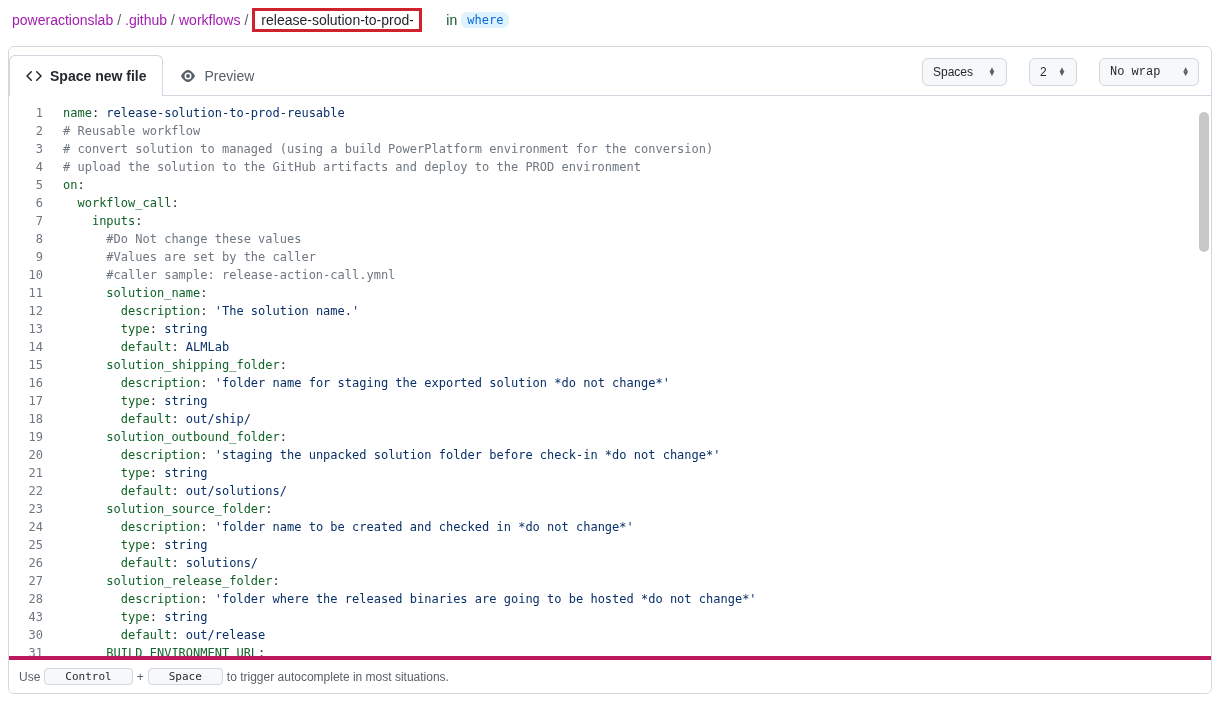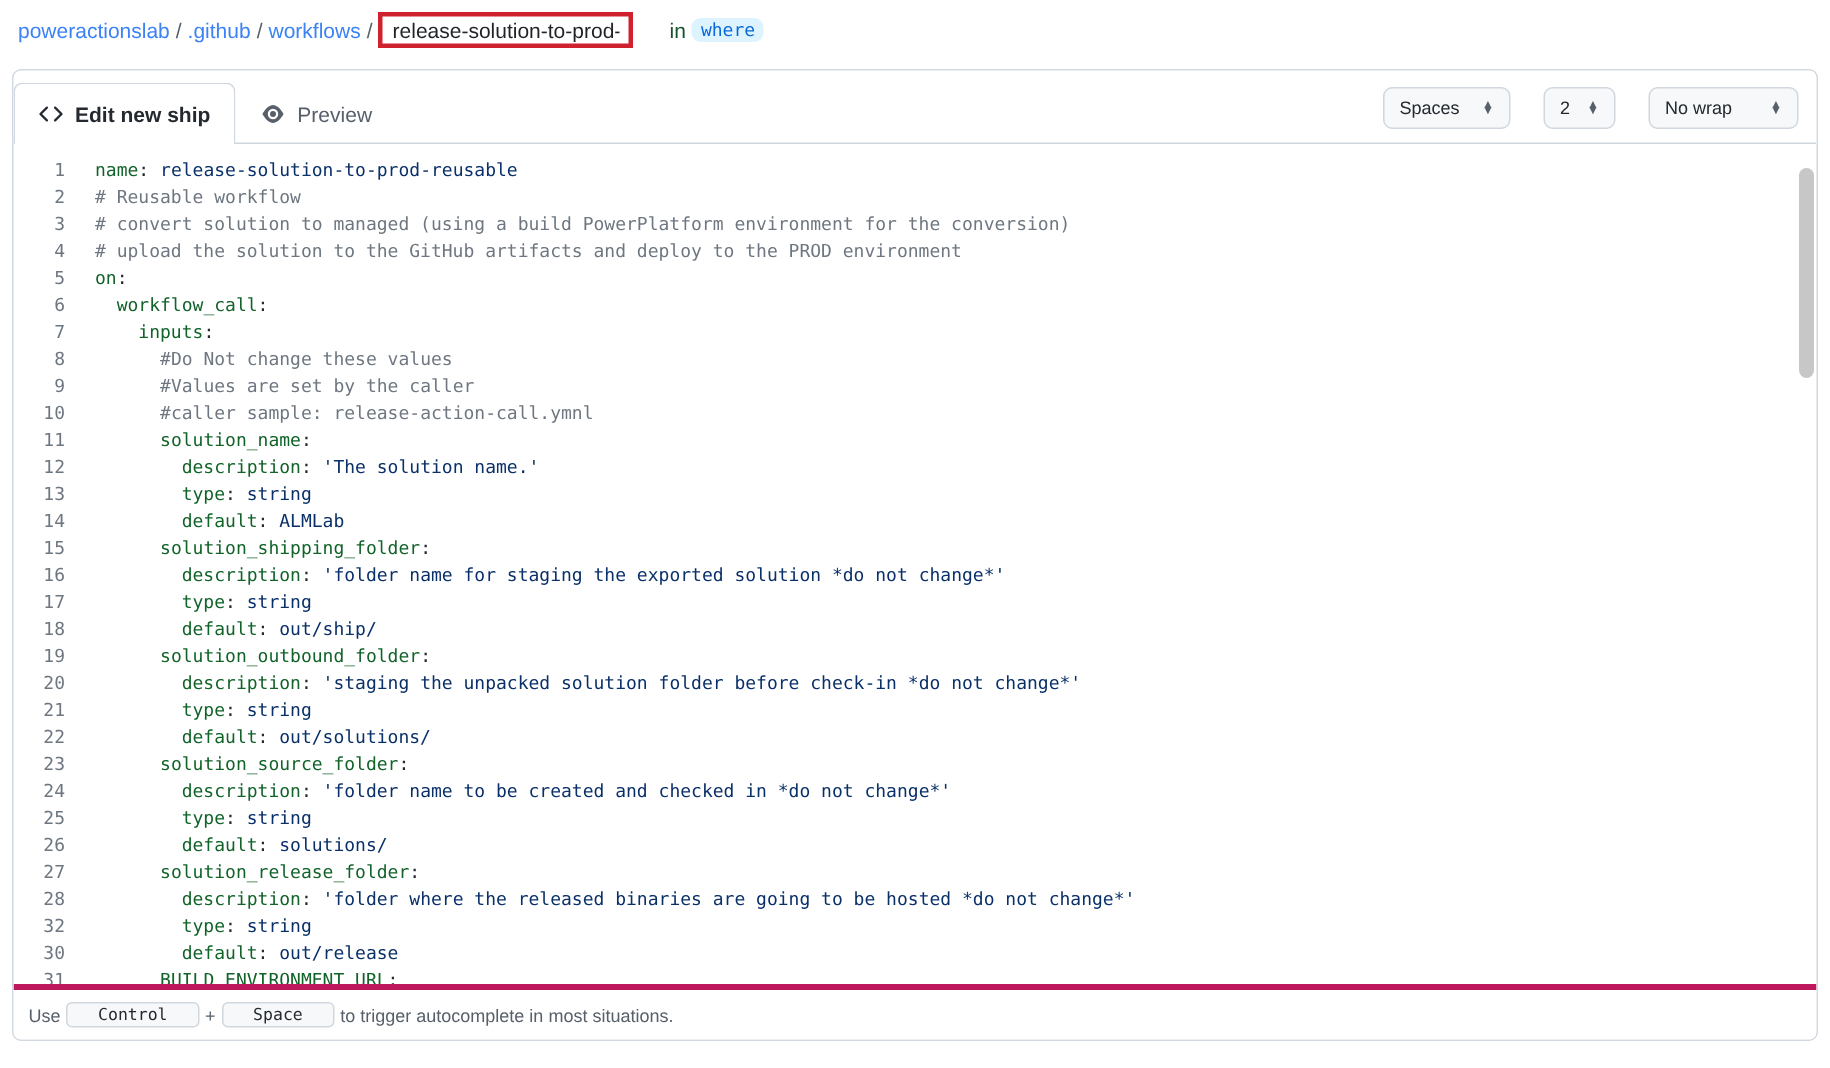--- a/index.html
+++ b/index.html
@@ -10,21 +10,21 @@
       background: #fff;
       padding: 8px;
     }
     .breadcrumb {
       padding: 0 0 14px 4px;
       display: flex;
       align-items: center;
       gap: 4px;
       font-size: 14px;
     }
-    .breadcrumb a { color: #3b82f6; text-decoration: none; }
+    .breadcrumb a { color: #a21caf; text-decoration: none; }
     .breadcrumb .sep { color: #57606a; }
     .filename-input {
       border: 3px solid #cf222e;
       padding: 0 6px;
       font-family: inherit;
       font-size: 14px;
       color: #1f2328;
       height: 24px;
       width: 170px;
     }
@@ -87,21 +87,21 @@
     }
     .select .arrows {
       display: flex;
       flex-direction: column;
       line-height: 4px;
       font-size: 8px;
       color: #57606a;
     }
     .sel-spaces { width: 85px; }
     .sel-num { width: 48px; }
-    .sel-wrap { width: 100px; }
+    .sel-wrap { width: 100px; font-family: Liberation Mono, monospace; }
     .tabs-underline { border-bottom: 1px solid #d0d7de; margin-top: -1px; }
     .code-area {
       display: flex;
       height: 560px;
       overflow-y: auto;
       font-family: ui-monospace, SFMono-Regular, "SF Mono", Menlo, Consolas, monospace;
       font-size: 12px;
       line-height: 18px;
       position: relative;
     }
@@ -167,21 +167,21 @@
   <span class="branch-badge">where</span>
 </div>
 
 <div class="editor-box">
   <div class="tabs-row">
     <div class="tabs">
       <div class="tab active">
         <svg width="16" height="16" viewBox="0 0 16 16">
             <path d="M4.72 3.22a.75.75 0 0 1 1.06 1.06L2.06 8l3.72 3.72a.75.75 0 1 1-1.06 1.06L.47 8.53a.75.75 0 0 1 0-1.06l4.25-4.25zm6.56 0a.75.75 0 1 0-1.06 1.06L13.94 8l-3.72 3.72a.75.75 0 1 0 1.06 1.06l4.25-4.25a.75.75 0 0 0 0-1.06l-4.25-4.25z"></path>
           </svg>
-        <span>Edit new ship</span>
+        <span>Space new file</span>
       </div>
       <div class="tab">
         <svg width="16" height="16" viewBox="0 0 16 16">
             <path d="M8 2C4 2 1 8 1 8s3 6 7 6 7-6 7-6-3-6-7-6zm0 9.5A3.5 3.5 0 1 1 8 4.5a3.5 3.5 0 0 1 0 7zM8 6a2 2 0 1 0 0 4 2 2 0 0 0 0-4z"></path>
           </svg>
         <span>Preview</span>
       </div>
     </div>
     <div class="controls">
       <div class="select sel-spaces">
@@ -232,21 +232,21 @@
         <div>19</div>
         <div>20</div>
         <div>21</div>
         <div>22</div>
         <div>23</div>
         <div>24</div>
         <div>25</div>
         <div>26</div>
         <div>27</div>
         <div>28</div>
-        <div>32</div>
+        <div>43</div>
         <div>30</div>
         <div>31</div>
       </div>
     <div class="code" id="code"><span class="code-line"><span class="k">name</span><span class="p">: </span><span class="s">release-solution-to-prod-reusable</span></span><span class="code-line"><span class="c"># Reusable workflow</span></span><span class="code-line"><span class="c"># convert solution to managed (using a build PowerPlatform environment for the conversion)</span></span><span class="code-line"><span class="c"># upload the solution to the GitHub artifacts and deploy to the PROD environment</span></span><span class="code-line"><span class="k">on</span><span class="p">:</span></span><span class="code-line"><span class="p">  </span><span class="k">workflow_call</span><span class="p">:</span></span><span class="code-line"><span class="p">    </span><span class="k">inputs</span><span class="p">:</span></span><span class="code-line"><span class="p">      </span><span class="c">#Do Not change these values</span></span><span class="code-line"><span class="p">      </span><span class="c">#Values are set by the caller</span></span><span class="code-line"><span class="p">      </span><span class="c">#caller sample: release-action-call.ymnl</span></span><span class="code-line"><span class="p">      </span><span class="k">solution_name</span><span class="p">:</span></span><span class="code-line"><span class="p">        </span><span class="k">description</span><span class="p">: </span><span class="s">'The solution name.'</span></span><span class="code-line"><span class="p">        </span><span class="k">type</span><span class="p">: </span><span class="s">string</span></span><span class="code-line"><span class="p">        </span><span class="k">default</span><span class="p">: </span><span class="s">ALMLab</span></span><span class="code-line"><span class="p">      </span><span class="k">solution_shipping_folder</span><span class="p">:</span></span><span class="code-line"><span class="p">        </span><span class="k">description</span><span class="p">: </span><span class="s">'folder name for staging the exported solution *do not change*'</span></span><span class="code-line"><span class="p">        </span><span class="k">type</span><span class="p">: </span><span class="s">string</span></span><span class="code-line"><span class="p">        </span><span class="k">default</span><span class="p">: </span><span class="s">out/ship/</span></span><span class="code-line"><span class="p">      </span><span class="k">solution_outbound_folder</span><span class="p">:</span></span><span class="code-line"><span class="p">        </span><span class="k">description</span><span class="p">: </span><span class="s">'staging the unpacked solution folder before check-in *do not change*'</span></span><span class="code-line"><span class="p">        </span><span class="k">type</span><span class="p">: </span><span class="s">string</span></span><span class="code-line"><span class="p">        </span><span class="k">default</span><span class="p">: </span><span class="s">out/solutions/</span></span><span class="code-line"><span class="p">      </span><span class="k">solution_source_folder</span><span class="p">:</span></span><span class="code-line"><span class="p">        </span><span class="k">description</span><span class="p">: </span><span class="s">'folder name to be created and checked in *do not change*'</span></span><span class="code-line"><span class="p">        </span><span class="k">type</span><span class="p">: </span><span class="s">string</span></span><span class="code-line"><span class="p">        </span><span class="k">default</span><span class="p">: </span><span class="s">solutions/</span></span><span class="code-line"><span class="p">      </span><span class="k">solution_release_folder</span><span class="p">:</span></span><span class="code-line"><span class="p">        </span><span class="k">description</span><span class="p">: </span><span class="s">'folder where the released binaries are going to be hosted *do not change*'</span></span><span class="code-line"><span class="p">        </span><span class="k">type</span><span class="p">: </span><span class="s">string</span></span><span class="code-line"><span class="p">        </span><span class="k">default</span><span class="p">: </span><span class="s">out/release</span></span><span class="code-line"><span class="p">      </span><span class="k">BUILD_ENVIRONMENT_URL</span><span class="p">:</span></span></div>
     <div class="scroll-indicator top"></div>
   </div>
 
   <div class="hint-bar">
     <span>Use</span>
     <span class="kbd">Control</span>

